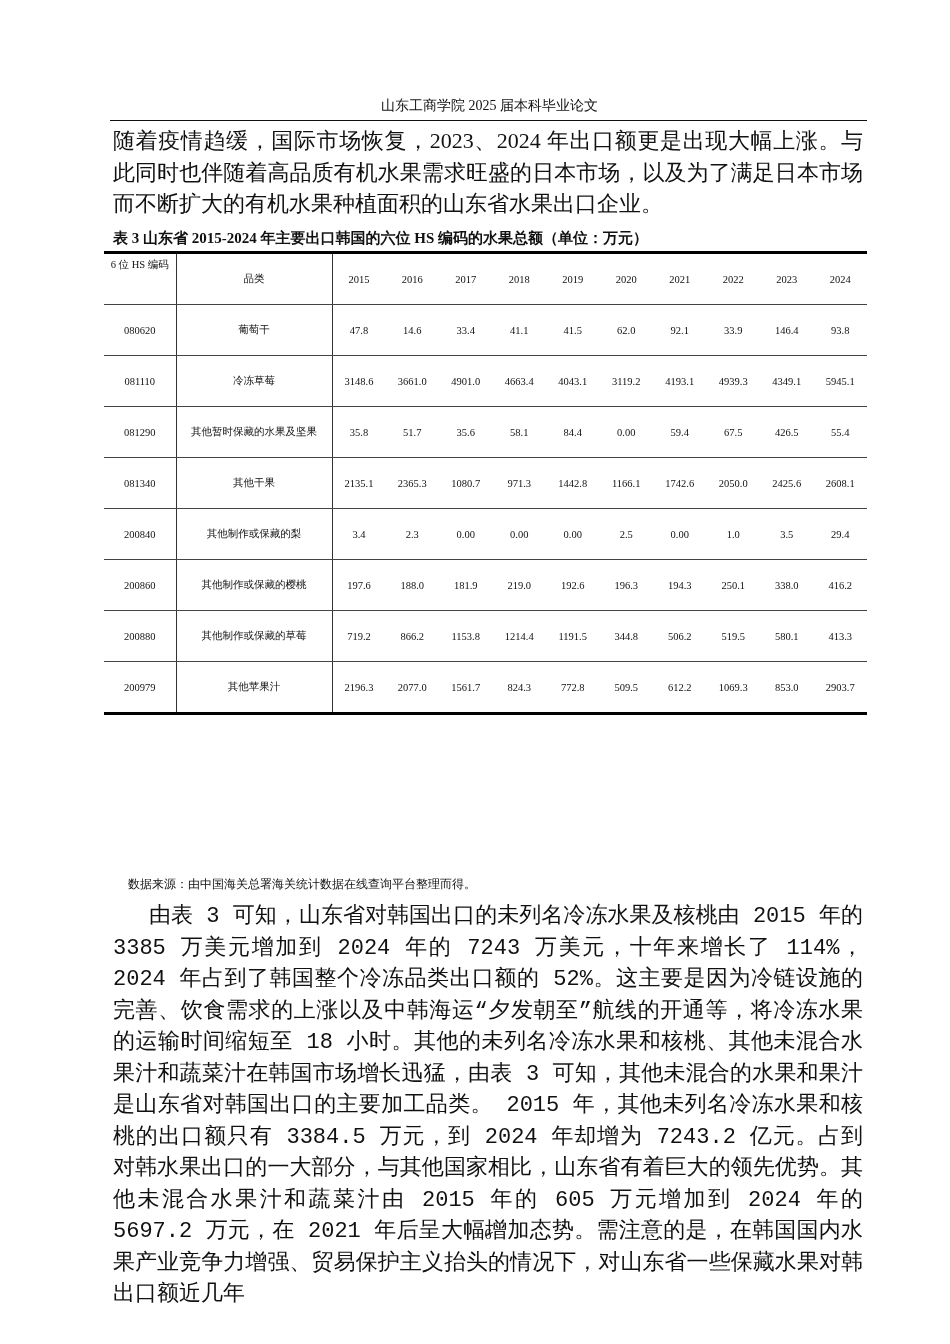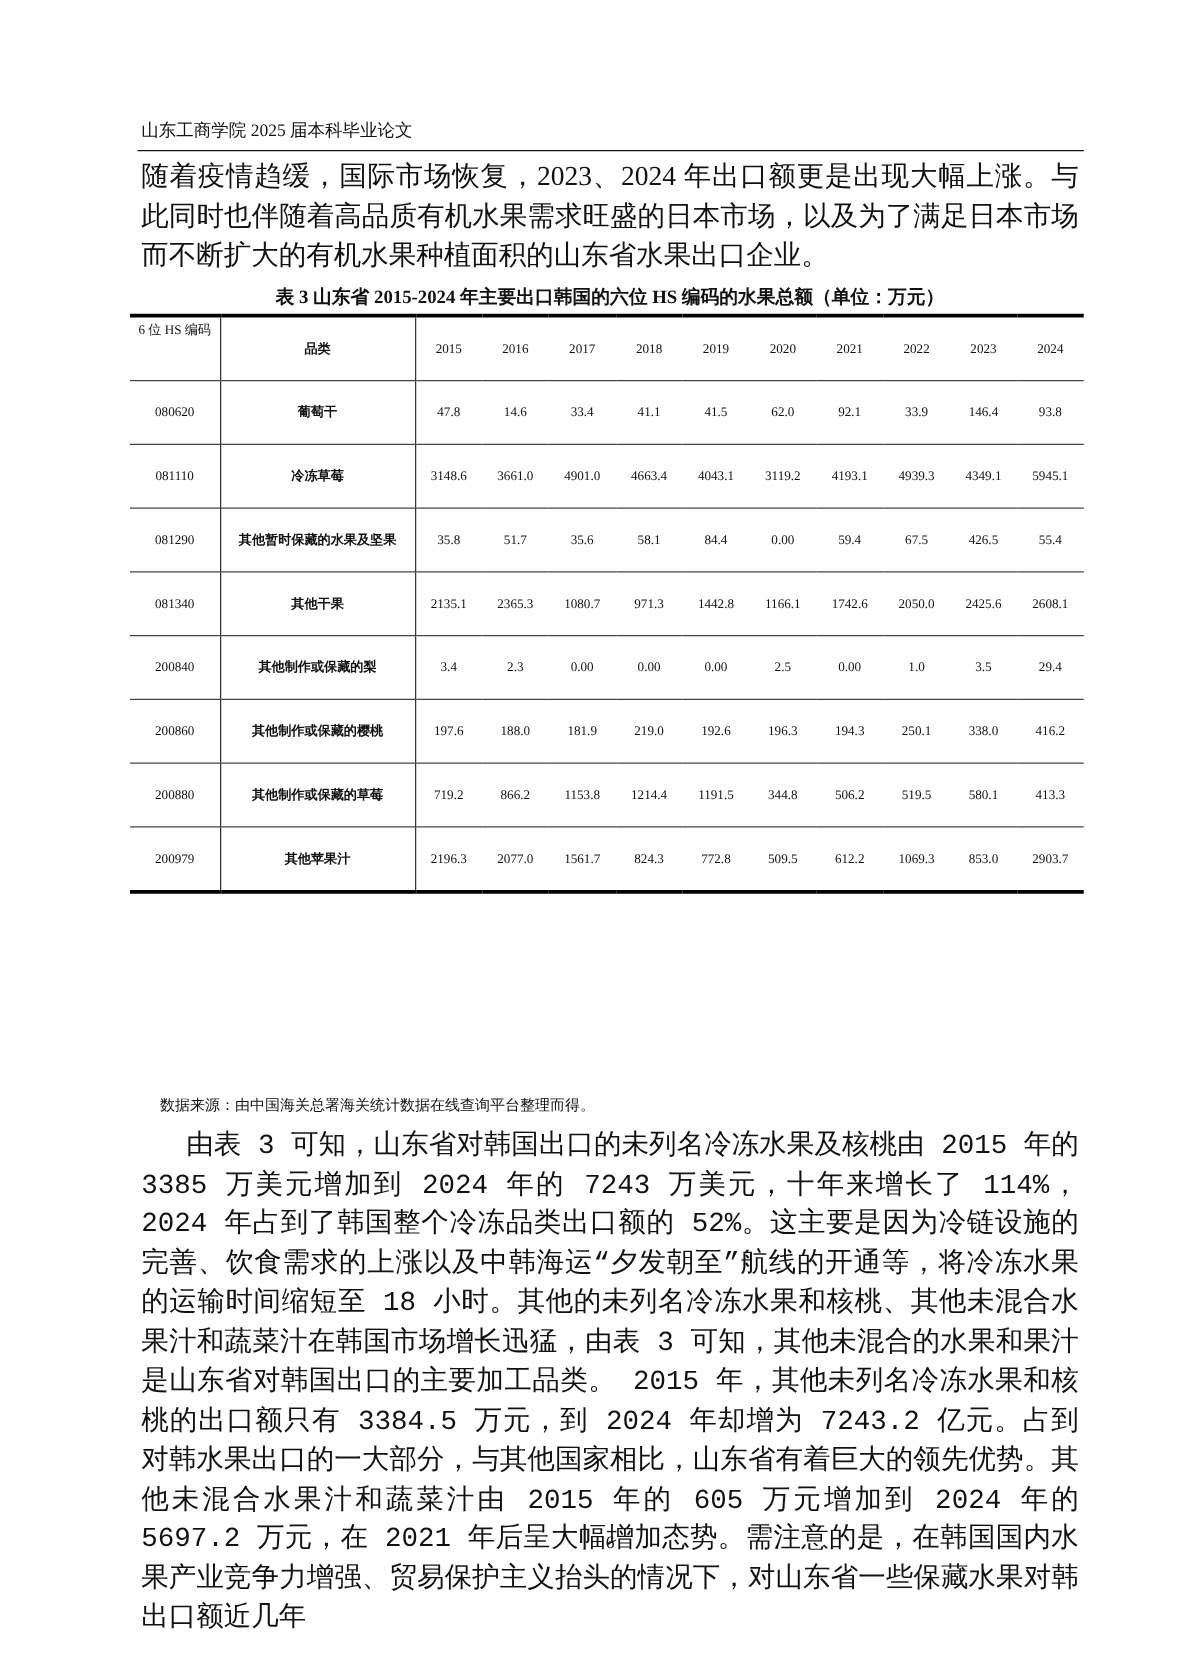--- a/index.html
+++ b/index.html
@@ -1,34 +1,34 @@
 <!DOCTYPE html>
 <html><head>
 <meta charset="utf-8">
 <style>
   html, body { margin: 0; padding: 0; background: #ffffff; }
   body { width: 950px; height: 1344px; position: relative; overflow: hidden;
          font-family: "Liberation Serif", "DejaVu Serif", serif; color: #111; }
-  .header { position: absolute; left: 113px; top: 96px; width: 753px; 
+  .header { position: absolute; left: 113px; top: 96px; width: 753px; text-align: center;
             font-size: 14px; line-height: 20px; }
   .header-rule { position: absolute; left: 110px; top: 120px; width: 757px; height: 0;
                  border-top: 1.5px solid #111; }
   .para { position: absolute; left: 113px; width: 750px; font-size: 22px; line-height: 31.5px;
           text-align: justify; margin: 0; }
   .p1 { top: 125px; }
-  .caption { position: absolute; left: 113px; top: 227px; width: 750px; text-align: center;
+  .caption { position: absolute; left: 113px; top: 227px; width: 750px; text-align: left;
              font-size: 15px; font-weight: bold; line-height: 22px; }
   table.data { position: absolute; left: 104px; top: 251px; width: 763px; border-collapse: collapse;
                font-size: 10.5px; table-layout: fixed; }
   table.data td { text-align: center; vertical-align: middle; height: 50px; padding: 0;
                   border-bottom: 1px solid #444; }
   table.data tr:first-child td { border-top: 3px solid #000; }
   table.data tr:last-child td { border-bottom: 3px solid #000; }
   table.data td.c0 { border-right: 1px solid #333; }
-  table.data td.c1 { border-right: 1px solid #333; font-weight: bold; }
+  table.data td.c1 { border-right: 1px solid #333; }
   table.data td.hdr0 { line-height: 22px; vertical-align: top; padding-top: 0; }
   .source { position: absolute; left: 128px; top: 875px; font-size: 12px; line-height: 18px; }
   .p2 { top: 901px; text-indent: 36px; font-family: Liberation Mono, monospace; }
   .pageno { position: absolute; left: 113px; top: 1227px; width: 750px; text-align: center;
             font-size: 14px; }
 </style>
 </head>
 <body>
 
 <div class="header">山东工商学院 2025 届本科毕业论文</div>

